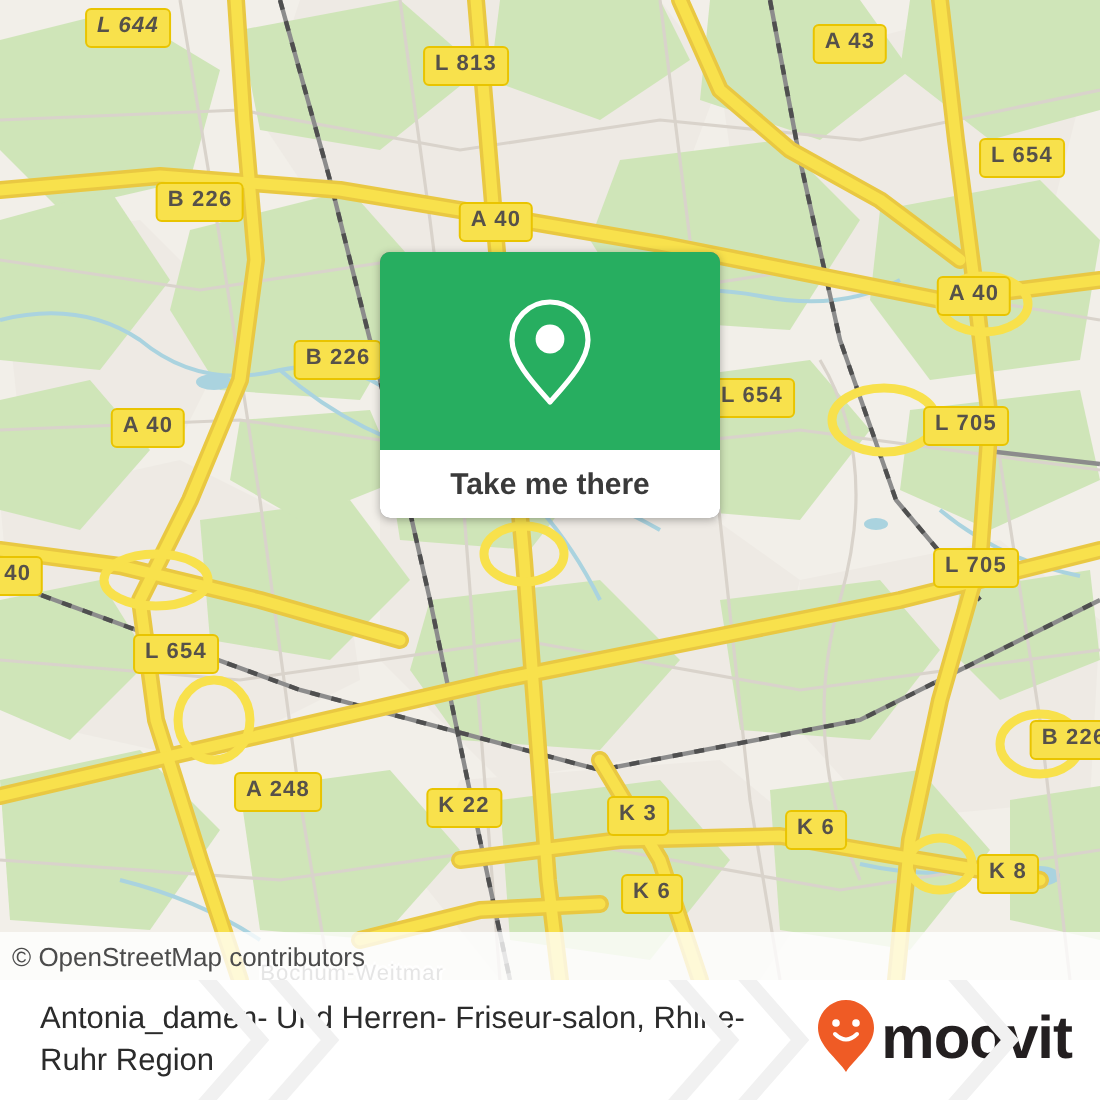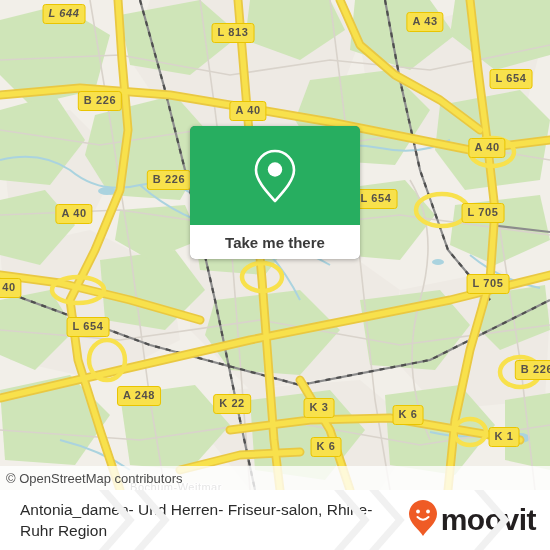--- a/index.html
+++ b/index.html
@@ -303,21 +303,21 @@
     <div class="shield" style="left:376px; top:199px;">L 654</div>
     <div class="shield" style="left:483px; top:213px;">L 705</div>
     <div class="shield" style="left:74px;  top:214px;">A 40</div>
     <div class="shield" style="left:488px; top:284px;">L 705</div>
     <div class="shield" style="left:3px;   top:288px;">A 40</div>
     <div class="shield" style="left:88px;  top:327px;">L 654</div>
     <div class="shield" style="left:232px; top:370px;margin-top:34px;">K 22</div>
     <div class="shield" style="left:139px; top:396px;">A 248</div>
     <div class="shield" style="left:319px; top:376px;margin-top:32px;">K 3</div>
     <div class="shield" style="left:408px; top:415px;">K 6</div>
-    <div class="shield" style="left:504px; top:437px;">K 1</div>
+    <div class="shield" style="left:504px; top:437px;">K 8</div>
     <div class="shield" style="left:537px; top:370px;">B 226</div>
     <div class="shield" style="left:326px; top:447px;">K 6</div>
 
     <div id="popup-card">
       <div id="popup-hero">
         <span>
           <svg width="46" height="56" viewBox="0 0 46 56" aria-hidden="true">
             <path d="M23 3 C12.5 3 4 11.5 4 22 C4 32.5 15 44 23 53 C31 44 42 32.5 42 22 C42 11.5 33.5 3 23 3 Z" fill="none" stroke="#ffffff" stroke-width="2.6" stroke-linejoin="round"></path>
             <circle cx="23" cy="21.5" r="7.2" fill="#ffffff"></circle>
           </svg>

